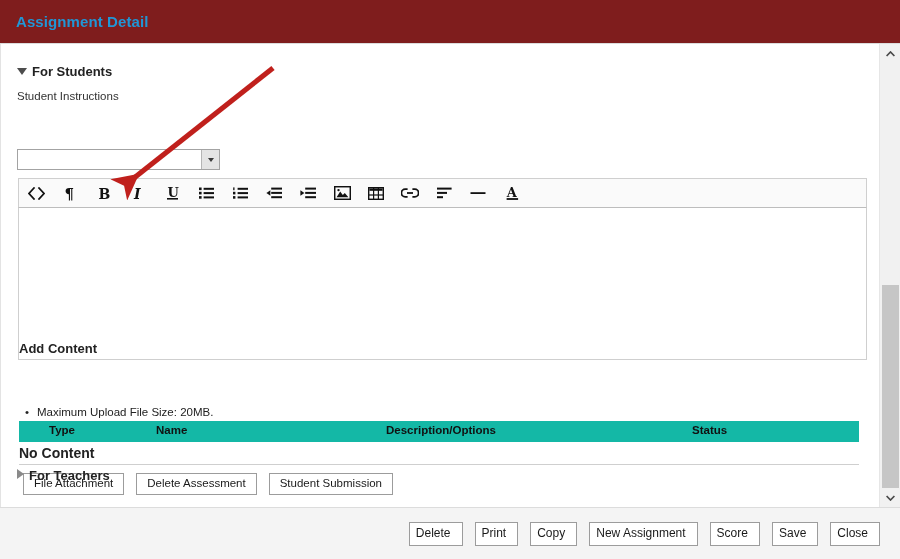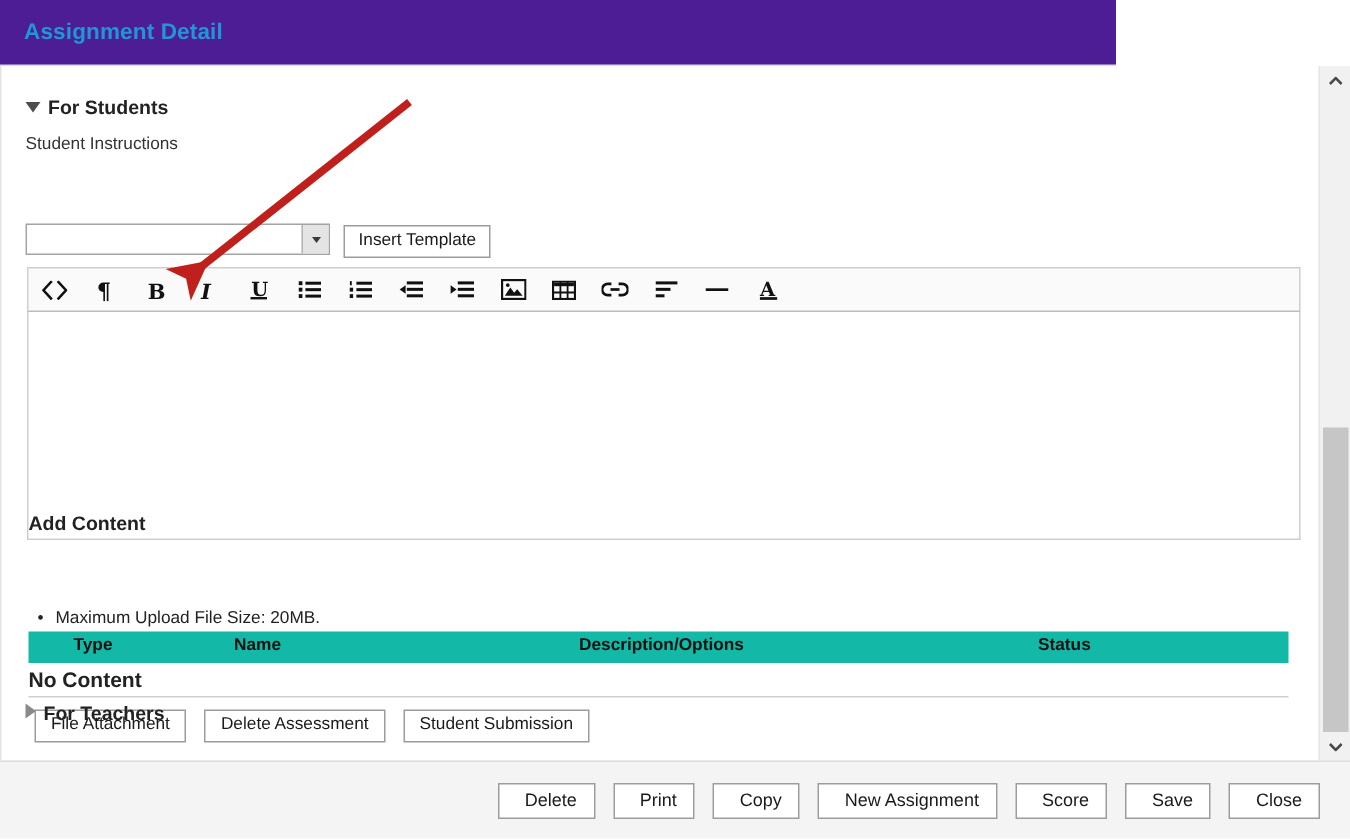--- a/index.html
+++ b/index.html
@@ -14,22 +14,22 @@
   #page {
     position: relative;
     width: 900px; height: 559px;
     background: #ffffff;
   }
 
   
   .page-header {
     position: absolute;
     left: 0; top: 0;
-    width: 744px; height: 44px;
-    background: #4c1d95;
+    width: 900px; height: 44px;
+    background: #7f1d1d;
     border-bottom: 1px solid #dcdcdc;
   }
   .page-title {
     position: absolute;
     left: 16px; top: 13px;
     font-size: 15px;
     font-weight: bold;
     color: #2196d6;
     letter-spacing: 0.1px;
     white-space: nowrap;
@@ -244,21 +244,21 @@
     width: 900px; height: 52px;
     background: #f4f4f4;
     border-top: 1px solid #dcdcdc;
   }
   .footer-buttons {
     position: absolute;
     right: 20px; top: 522px;
     display: flex;
     gap: 12px;
   }
-  .footer-buttons .btn { padding: 4px 11px 5px 17px; font-size: 12px; }
+  .footer-buttons .btn { padding: 4px 11px 5px 6px; font-size: 12px; }
 
   
   .annot-arrow {
     position: absolute;
     left: 0; top: 0;
     width: 900px; height: 559px;
     pointer-events: none;
   }
 </style>
 </head>
@@ -279,21 +279,20 @@
       </div>
 
       <div class="field-label" style="left:16px; top:46px;">Student Instructions</div>
 
       <div class="tmpl-select">
         <div class="tmpl-select-arrow">
           <span class="caret"></span>
         </div>
       </div>
 
-      <button class="btn btn-insert-template">Insert Template</button>
 
       <div class="editor">
 
         <div class="editor-toolbar">
 
           <div class="tb-btn">
             <svg width="17" height="13" viewBox="0 0 17 13">
               <path d="M6 1 L1 6.5 L6 12" fill="none" stroke="#111" stroke-width="1.7" stroke-linecap="square"></path>
               <path d="M11 1 L16 6.5 L11 12" fill="none" stroke="#111" stroke-width="1.7" stroke-linecap="square"></path>
             </svg>

